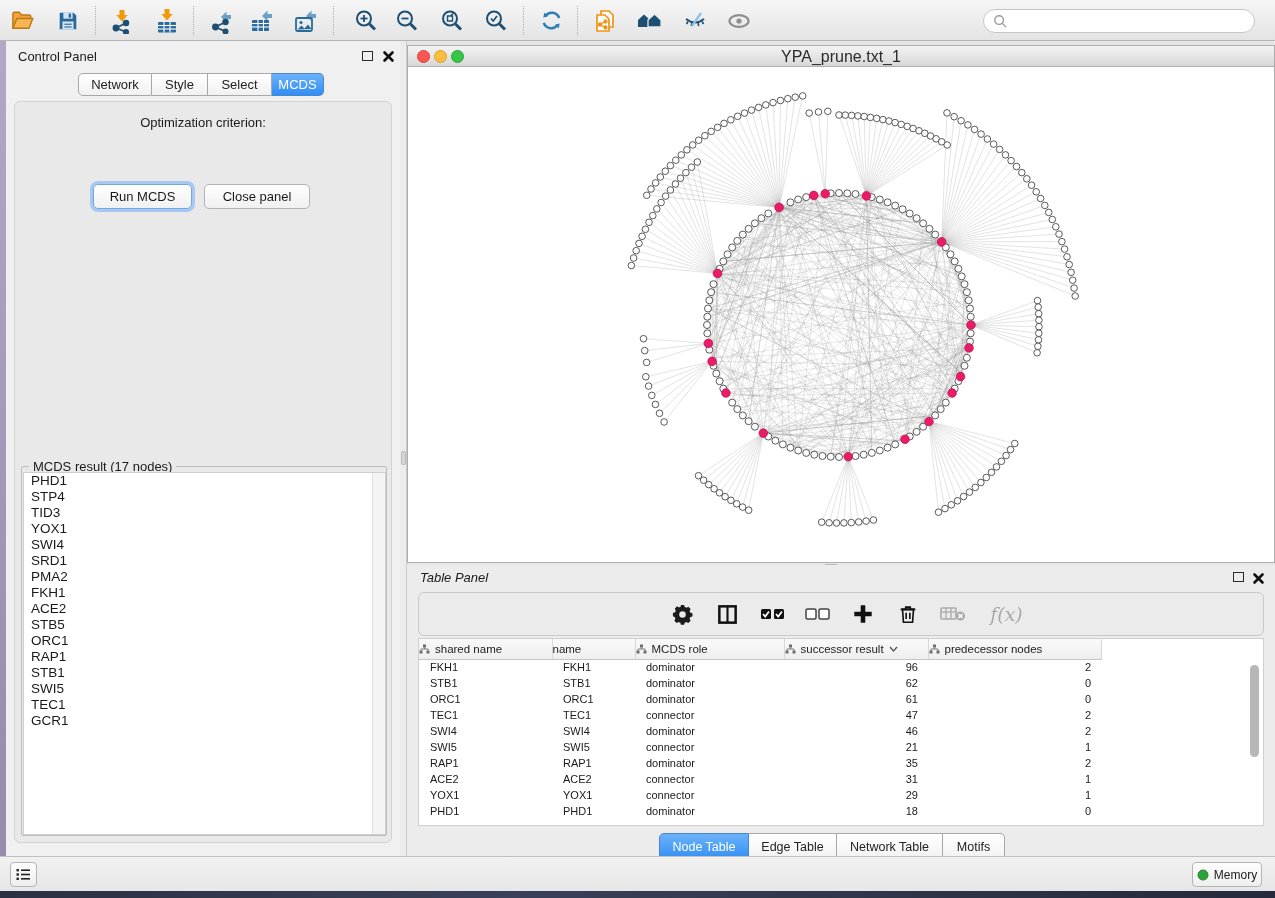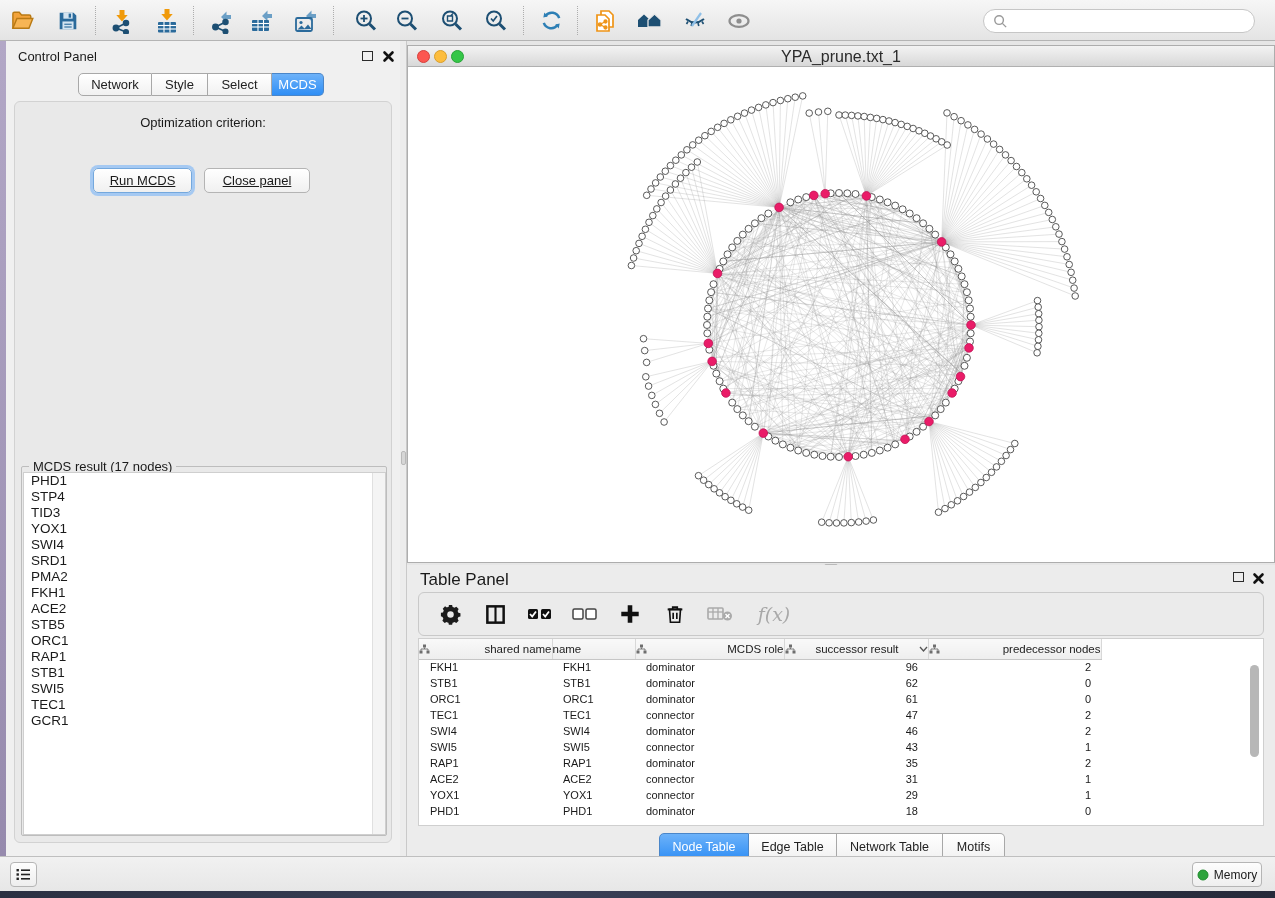--- a/index.html
+++ b/index.html
@@ -24,21 +24,21 @@
   #cp-tabs { left:72px; top:32px; height:23px; display:flex; }
   .seg { border:1px solid #a8a8a8; border-left:none; background:linear-gradient(#ffffff,#f1f1f1); font-size:13px; display:flex; align-items:center; justify-content:center; color:#222; }
   .seg:first-child { border-left:1px solid #a8a8a8; border-radius:5px 0 0 5px; }
   .seg:last-child { border-radius:0 5px 5px 0; }
   .seg.active { background:linear-gradient(#6db2f9,#2f8ef5); color:#fff; border-color:#4a86c9; }
   #cp-content { left:8px; top:60px; width:378px; height:742px; background:#e9e9e9; border:1px solid #d2d2d2; border-radius:6px; }
   #opt-label { left:0; top:13px; width:100%; text-align:center; font-size:13px; }
   #criterion { left:30px; top:32px; width:316px; height:24px; background:#fff; border:1px solid #b0b0b0; border-radius:5px; display:flex; align-items:center; font-size:13px; }
   #criterion .val { padding-left:9px; flex:1; }
   #stepper { width:19px; height:22px; border-radius:0 4px 4px 0; background:linear-gradient(#5aa7f8,#2476e8); display:flex; flex-direction:column; align-items:center; justify-content:center; gap:2px; }
-  .pbtn { position:absolute; top:66px; height:25px; background:linear-gradient(#ffffff,#f0f0f0); border:1px solid #b4b4b4; border-radius:5px; font-size:13px; display:flex; align-items:center; justify-content:center;text-decoration:underline; }
+  .pbtn { position:absolute; top:82px; height:25px; background:linear-gradient(#ffffff,#f0f0f0); border:1px solid #b4b4b4; border-radius:5px; font-size:13px; display:flex; align-items:center; justify-content:center; }
   #run-btn { left:78px; width:99px; border-color:#74a8dd; box-shadow:0 0 0 3px rgba(110,175,250,.55); }
   #close-btn { left:189px; width:106px; }
   #result-group { left:6px; top:364px; width:366px; height:370px; border:1px solid #bdbdbd; border-radius:2px; }
   #result-legend { position:absolute; left:7px; top:-8px; background:#e9e9e9; padding:0 4px; font-size:13px; }
   #result-list { position:absolute; left:1px; top:5px; width:363px; height:363px; background:#fff; border:1px solid #cfcfcf; overflow:hidden; }
   #result-track { position:absolute; right:0; top:0; width:13px; height:100%; background:#f4f4f4; border-left:1px solid #e0e0e0; }
   .list-item { font-size:13.5px; line-height:16px; padding-left:7px; }
 
   
   #right-region { left:400px; top:41px; width:875px; height:815px; background:#e6e6e6; }
@@ -48,28 +48,28 @@
   #net-window { position:absolute; left:7px; top:4px; width:868px; height:518px; border:1px solid #adadad; background:#fff; }
   #net-titlebar { position:absolute; left:0; top:0; width:100%; height:21px; background:linear-gradient(#f3f3f3,#d8d8d8); border-bottom:1px solid #b0b0b0; }
   .tl { position:absolute; top:4px; width:13px; height:13px; border-radius:50%; }
   #net-title { width:100%; text-align:center; font-size:16px; line-height:21px; color:#2b2b2b; }
   #net-canvas { position:absolute; left:0; top:21px; width:866px; height:495px; background:#fff; }
 
   #h-handle { position:absolute; left:424px; top:523px; width:14px; height:5px; background:#d6d6d6; border:1px solid #b9b9b9; border-radius:2px; }
 
   
   #table-panel { position:absolute; left:7px; top:524px; width:868px; height:291px; background:#ececec; }
-  #tp-title { left:13px; top:5px; font-size:17px; }
-  #tp-toolbar { left:11px; top:27px; width:846px; height:44px; background:#ebebeb; border:1px solid #c9c9c9; border-radius:6px; display:flex; align-items:center; padding-left:16px; gap:15px; }
+  #tp-title { left:13px; top:5px; font-size:13px;font-style:italic; }
+  #tp-toolbar { left:11px; top:27px; width:846px; height:44px; background:#ebebeb; border:1px solid #c9c9c9; border-radius:6px; display:flex; align-items:center; padding-left:16px; gap:15px;justify-content:center; }
   .tpbtn { width:30px; height:28px; display:flex; align-items:center; justify-content:center; }
   #fx { font-family:"DejaVu Serif", serif; font-style:italic; color:#a8a8a8; font-size:19px; }
   #tbl-wrap { left:11px; top:73px; width:846px; height:188px; background:#fff; border:1px solid #cfcfcf; overflow:hidden; }
   table { border-collapse:collapse; table-layout:fixed; }
   th { height:20px; background:linear-gradient(#f9f9f9,#eeeeee); border-right:1px solid #d8d8d8; border-bottom:1px solid #c6c6c6; font-size:11.5px; font-weight:normal; color:#222; }
-  th .hwrap { display:flex; align-items:center; justify-content:space-between; gap:5px; }
+  th .hwrap { display:flex; align-items:center; justify-content:flex-start; gap:5px; }
   td { height:16px; font-size:11px; white-space:nowrap; overflow:hidden; }
   td.txt { padding-left:11px; text-align:left; }
   td.num { padding-right:10px; text-align:right; }
   #tbl-scroll { position:absolute; right:3px; top:24px; width:10px; height:158px; }
   #tbl-thumb { position:absolute; left:0; top:2px; width:9px; height:92px; background:#b7b7b7; border-radius:5px; }
   #tp-tabs { left:252px; top:268px; height:28px; display:flex; }
   #tp-tabs .seg { font-size:12.5px; }
 
   
   #status-bar { left:0; top:856px; width:1275px; height:35px; background:linear-gradient(#f1f1f1,#e7e7e7); border-top:1px solid #bfbfbf; }
@@ -1303,21 +1303,21 @@
               <td class="txt">SWI4</td>
               <td class="txt">dominator</td>
               <td class="num">46</td>
               <td class="num">2</td>
               <td></td>
             </tr>
             <tr>
               <td class="txt">SWI5</td>
               <td class="txt">SWI5</td>
               <td class="txt">connector</td>
-              <td class="num">43</td>
+              <td class="num">21</td>
               <td class="num">1</td>
               <td></td>
             </tr>
             <tr>
               <td class="txt">RAP1</td>
               <td class="txt">RAP1</td>
               <td class="txt">dominator</td>
               <td class="num">35</td>
               <td class="num">2</td>
               <td></td>

